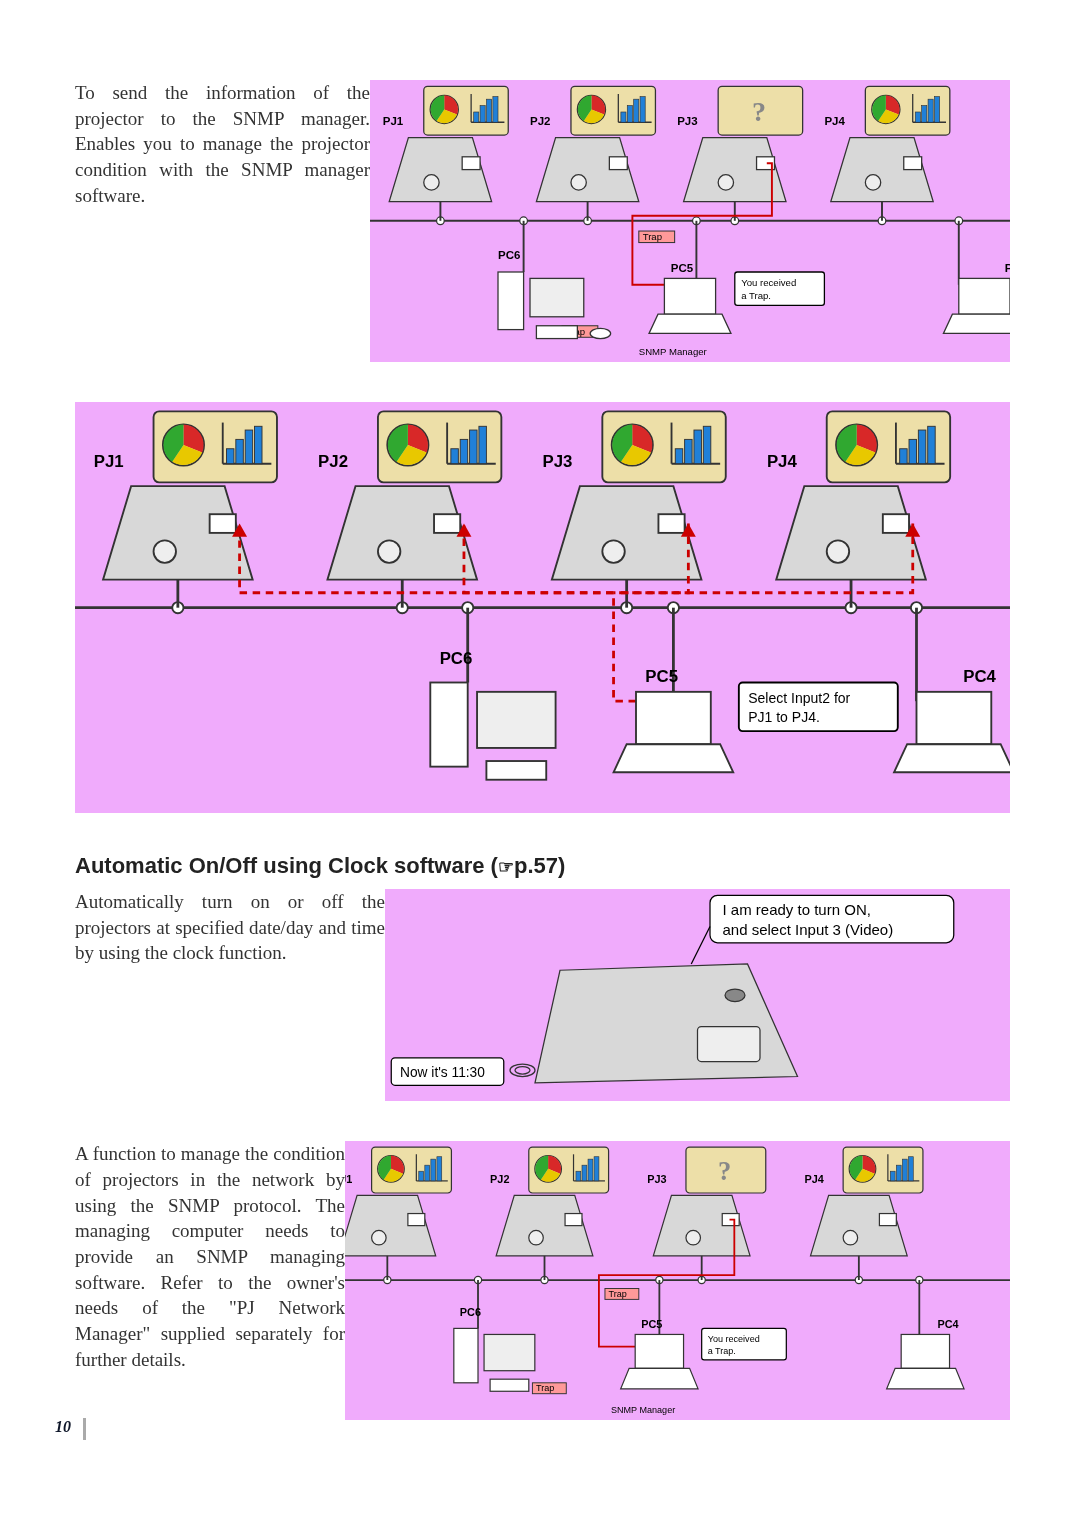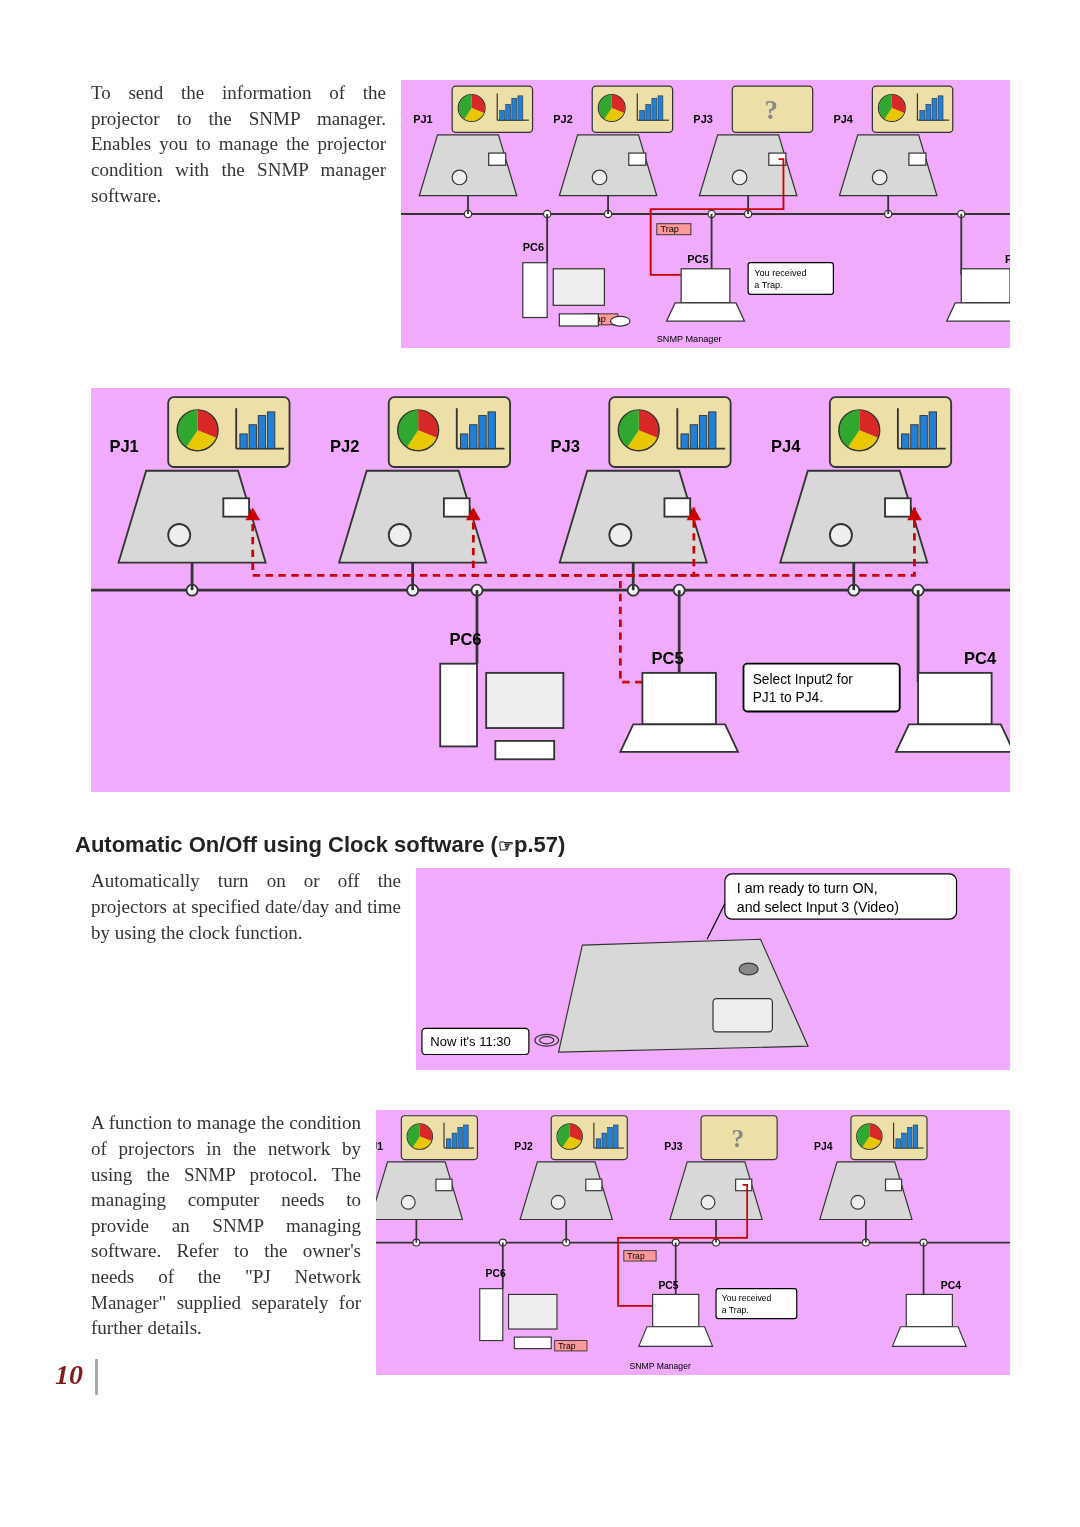--- a/index.html
+++ b/index.html
@@ -34,23 +34,21 @@
   }
   .section-title.big {
     font-size: 26px;
   }
   .pointer {
     font-size: 18px;
     font-weight: bold;
   }
   .section-body {
     display: flex;
-    gap: 15px;
     align-items: flex-start;
-    margin-left: 16px;
   }
   .section-text {
     font-size: 19px;
     line-height: 1.35;
     text-align: justify;
     flex: 0 0 auto;
     font-family: Georgia, serif;
     color: #333;
   }
   .section-text.w1 { width: 295px; }
@@ -63,22 +61,22 @@
     border: 0;
     min-height: 200px;
     position: relative;
   }
   .page-num {
     position: absolute;
     bottom: 40px;
     left: 55px;
     font-style: italic;
     font-weight: bold;
-    font-size: 28px;
-    color: #7f1d1d;
+    font-size: 16px;
+    color: #0f172a;
     border-right: 3px solid #aaa;
     padding-right: 12px;
     padding-bottom: 4px;
   }
   svg { width: 100%; height: auto; display: block; }
   .proj-body { fill: #d8d8d8; stroke: #333; stroke-width: 1; }
   .screen-bg { fill: #eddfa8; stroke: #333; stroke-width: 1; }
   .pie-r { fill: #d82828; }
   .pie-y { fill: #e8c800; }
   .pie-g { fill: #30a830; }

